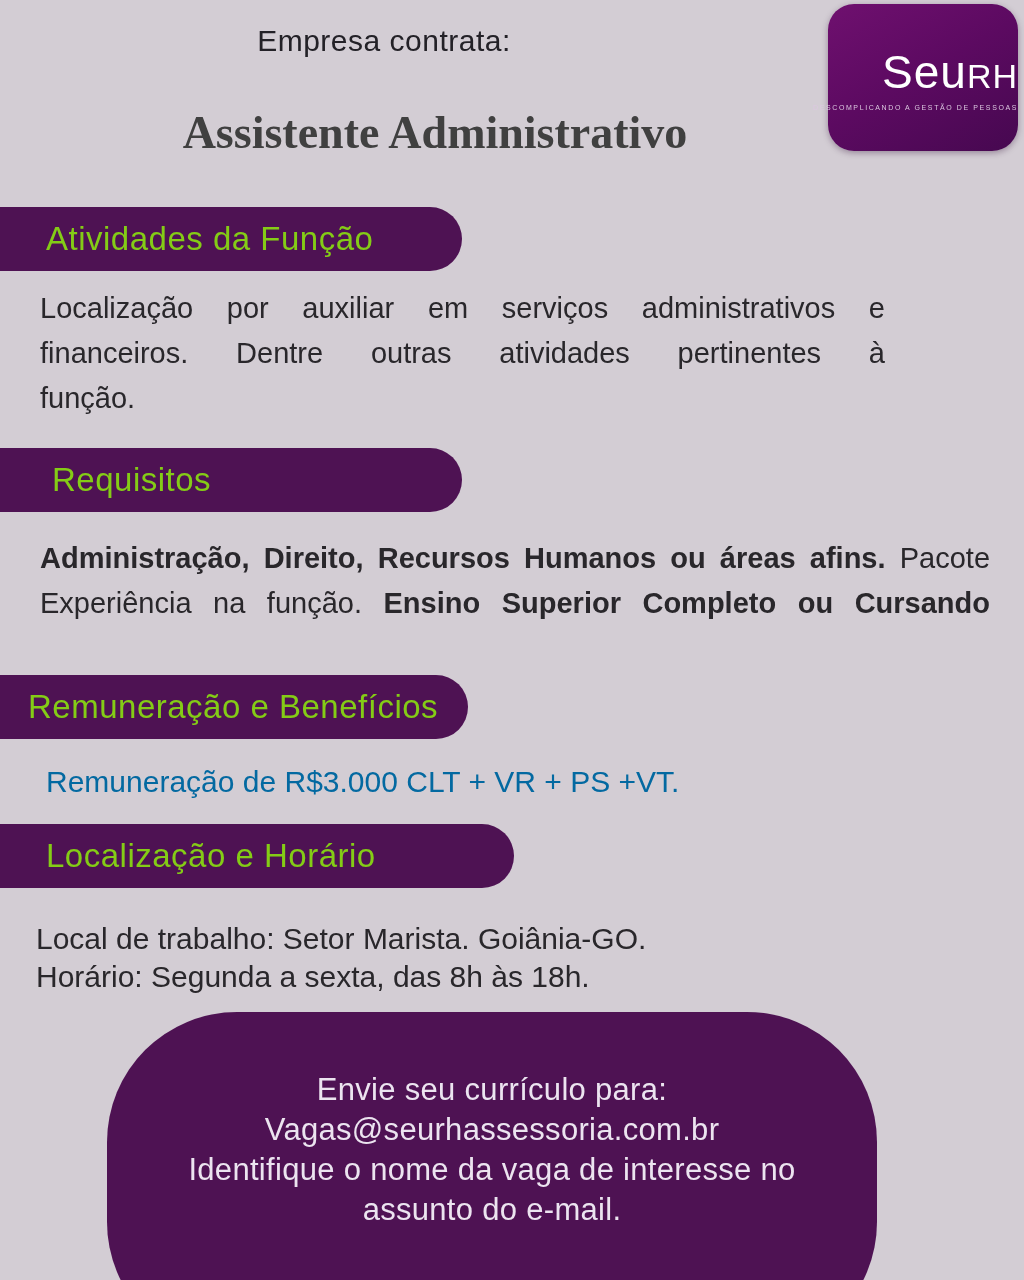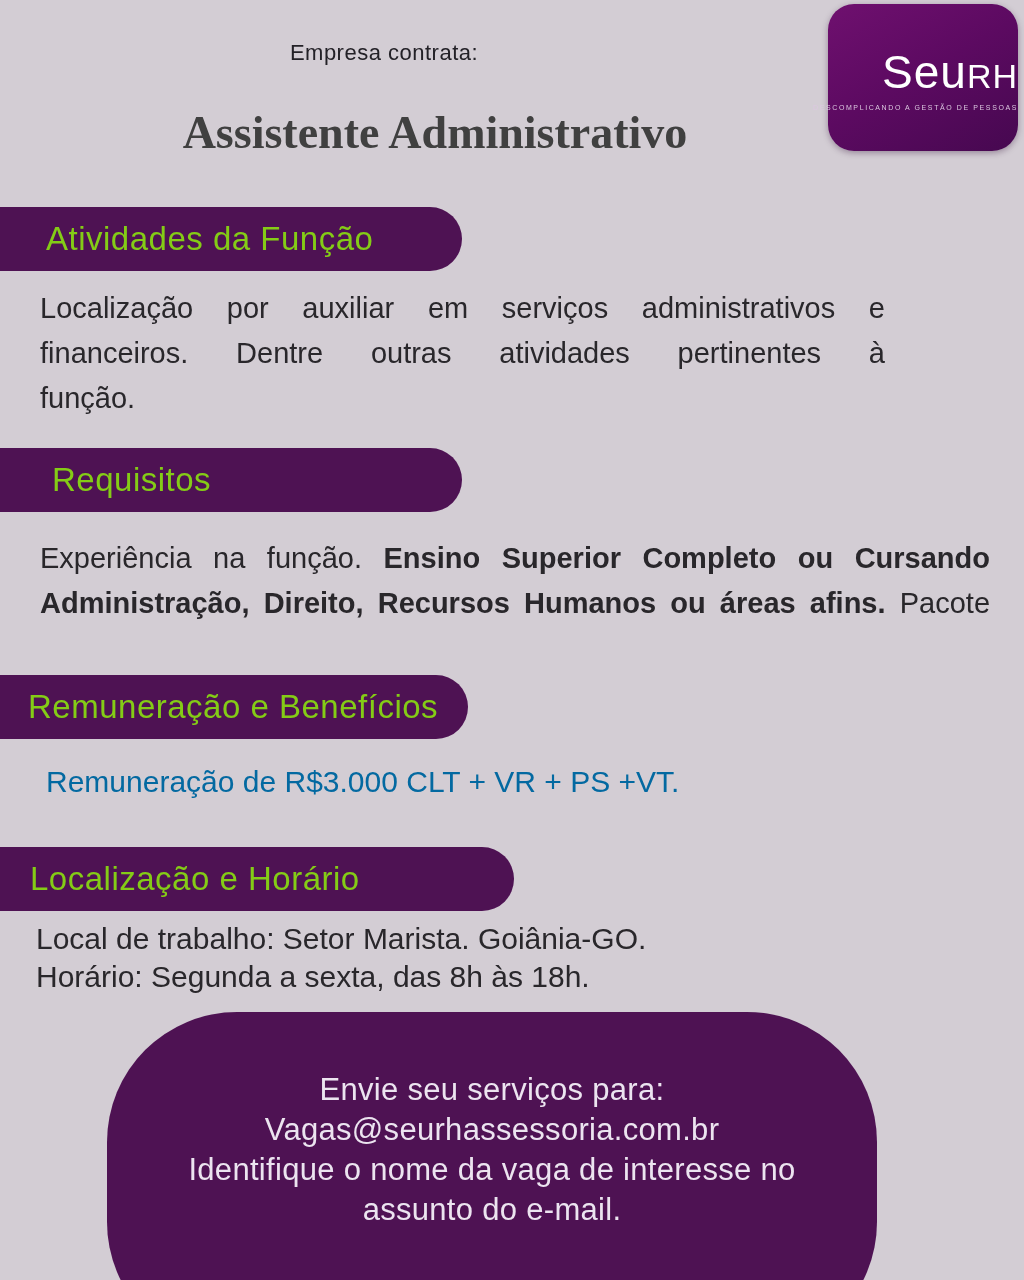--- a/index.html
+++ b/index.html
@@ -9,24 +9,24 @@
     position: relative;
     width: 1024px;
     height: 1280px;
     background: #d3cdd4;
     overflow: hidden;
   }
 
   
   .eyebrow {
     position: absolute;
-    top: 40px; left: 0;
+    top: 24px; left: 0;
     width: 768px;
     text-align: center;
-    font-size: 22px;
+    font-size: 30px;
     letter-spacing: 0.5px;
     color: #232127;
   }
   .page-title {
     position: absolute;
     top: 106px; left: 0;
     width: 870px;
     text-align: center;
     font-family: "Liberation Serif", serif;
     font-weight: 700;
@@ -66,21 +66,21 @@
     background: #4e1253;
     border-radius: 0 55px 55px 0;
     color: #84cc16;
     font-size: 33px;
     line-height: 64px;
     letter-spacing: 0.5px;
   }
   .pill-atividades  { top: 207px; width: 462px; padding-left: 46px; box-sizing: border-box; }
   .pill-requisitos  { top: 448px; width: 462px; padding-left: 52px; box-sizing: border-box; }
   .pill-remuneracao { top: 675px; width: 468px; padding-left: 28px; box-sizing: border-box; }
-  .pill-localizacao { top: 847px; width: 514px; padding-left: 30px; box-sizing: border-box; }
+  .pill-localizacao { top: 824px; width: 514px; padding-left: 46px; box-sizing: border-box; }
 
   
   .copy { position: absolute; color: #29272b; font-size: 29px; line-height: 45px; }
   .copy .jline { text-align: justify; text-align-last: justify; }
   .copy b { font-weight: 700; }
 
   .copy-atividades { left: 40px; top: 286px; width: 845px; }
   .copy-requisitos { left: 40px; top: 536px; width: 950px; }
 
   .copy-remuneracao {
@@ -133,38 +133,38 @@
   <div class="pill pill-atividades">Atividades da Função</div>
   <div class="copy copy-atividades">
     <div class="jline">Localização por auxiliar em serviços administrativos e</div>
     <div class="jline">financeiros. Dentre outras atividades pertinentes à</div>
     <div>função.</div>
   </div>
 
   <div class="pill pill-requisitos">Requisitos</div>
   <div class="copy copy-requisitos">
     <div class="jline">
+      <b>Administração, Direito, Recursos Humanos ou áreas afins.</b>
+      <span>Pacote</span>
+    </div>
+    <div class="jline">
       <span>Experiência na função.</span>
       <b>Ensino Superior Completo ou Cursando</b>
-    </div>
-    <div class="jline">
-      <b>Administração, Direito, Recursos Humanos ou áreas afins.</b>
-      <span>Pacote</span>
     </div>
   </div>
 
   <div class="pill pill-remuneracao">Remuneração e Benefícios</div>
   <div class="copy-remuneracao">Remuneração de R$3.000 CLT + VR + PS +VT.</div>
 
   <div class="pill pill-localizacao">Localização e Horário</div>
   <div class="copy-localizacao">
     <div>Local de trabalho: Setor Marista. Goiânia-GO.</div>
     <div>Horário: Segunda a sexta, das 8h às 18h.</div>
   </div>
 
   <div class="footer-blob">
-    <div>Envie seu serviços para:</div>
+    <div>Envie seu currículo para:</div>
     <div>Vagas@seurhassessoria.com.br</div>
     <div>Identifique o nome da vaga de interesse no</div>
     <div>assunto do e-mail.</div>
   </div>
 
 </div>
 
 </body></html>

